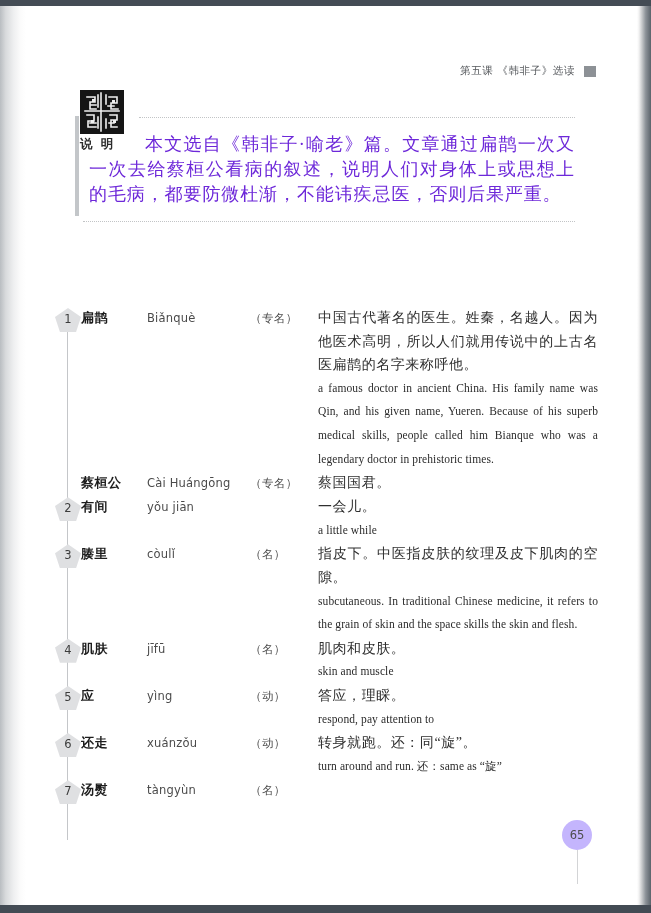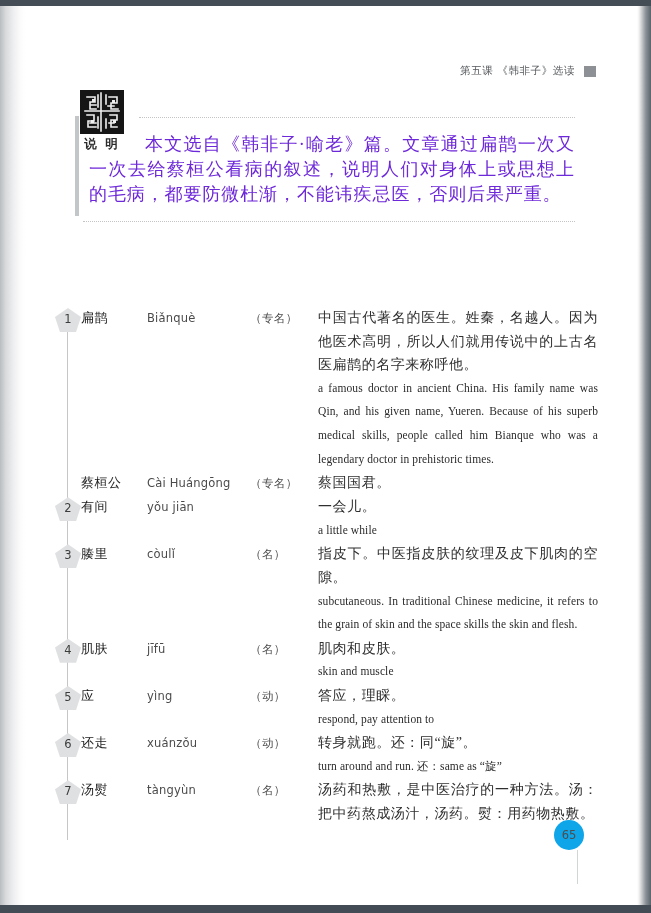--- a/index.html
+++ b/index.html
@@ -110,21 +110,21 @@
     left: 5px; top: 0;
     width: 44px; height: 44px;
     background: #1c1c1c;
     overflow: hidden;
   }
   .intro-seal svg { display: block; }
   .intro-seal-label {
     position: absolute;
     left: 5px; top: 46px;
     width: 44px;
-    text-align: center;
+    text-align: left;
     font-family: "DejaVu Sans", sans-serif;
     font-weight: bold;
     font-size: 12.5px;
     color: #2b2b2b;
     letter-spacing: 2px;
   }
   .intro-body {
     position: absolute;
     left: 14px; top: 42px;
     width: 486px;
@@ -224,21 +224,21 @@
     width: 26px;
     text-align: center;
     font-family: "DejaVu Sans", sans-serif;
     font-size: 11.5px;
     color: #3c3c3c;
   }
 
   .note-word {
     flex: 0 0 66px;
     font-family: "DejaVu Sans", sans-serif;
-    font-weight: normal;
+    font-weight: bold;
     font-size: 13px;
     color: #1d1d1d;
     letter-spacing: 0.5px;
     padding-top: 3px;
   }
   .note-pinyin {
     flex: 0 0 103px;
     font-family: "DejaVu Sans", sans-serif;
     font-size: 11.5px;
     color: #4a4a4a;
@@ -269,25 +269,25 @@
     font-size: 11.5px;
     line-height: 23.6px;
     color: #2b2b2b;
     letter-spacing: 0.1px;
     text-align: justify;
   }
 
   
   .folio {
     position: absolute;
-    right: 24px;
+    right: 16px;
     top: 814px;
     width: 30px; height: 30px;
     border-radius: 50%;
-    background: #0ea5e9;
+    background: #c4b5fd;
   }
   .folio-txt {
     position: absolute;
     left: 0; top: 8px;
     width: 30px;
     text-align: center;
     font-family: "DejaVu Sans", sans-serif;
     font-size: 11.5px;
     color: #4d4d4d;
   }
@@ -452,24 +452,20 @@
         </div>
 
         <div class="note">
           <div class="note-num">
             <span class="pent"></span>
             <span class="pent-txt">7</span>
           </div>
           <div class="note-word">汤熨</div>
           <div class="note-pinyin">tàngyùn</div>
           <div class="note-pos">（名）</div>
-          <div class="note-defs">
-            <div class="def-zh">汤药和热敷，是中医治疗的一种方法。汤：把中药熬成汤汁，汤药。熨：用药物热敷。</div>
-            <div class="def-en"></div>
-          </div>
         </div>
 
       </div>
 
       <div class="folio-stem"></div>
       <div class="folio">
         <span class="folio-txt">65</span>
       </div>
 
     </div>

